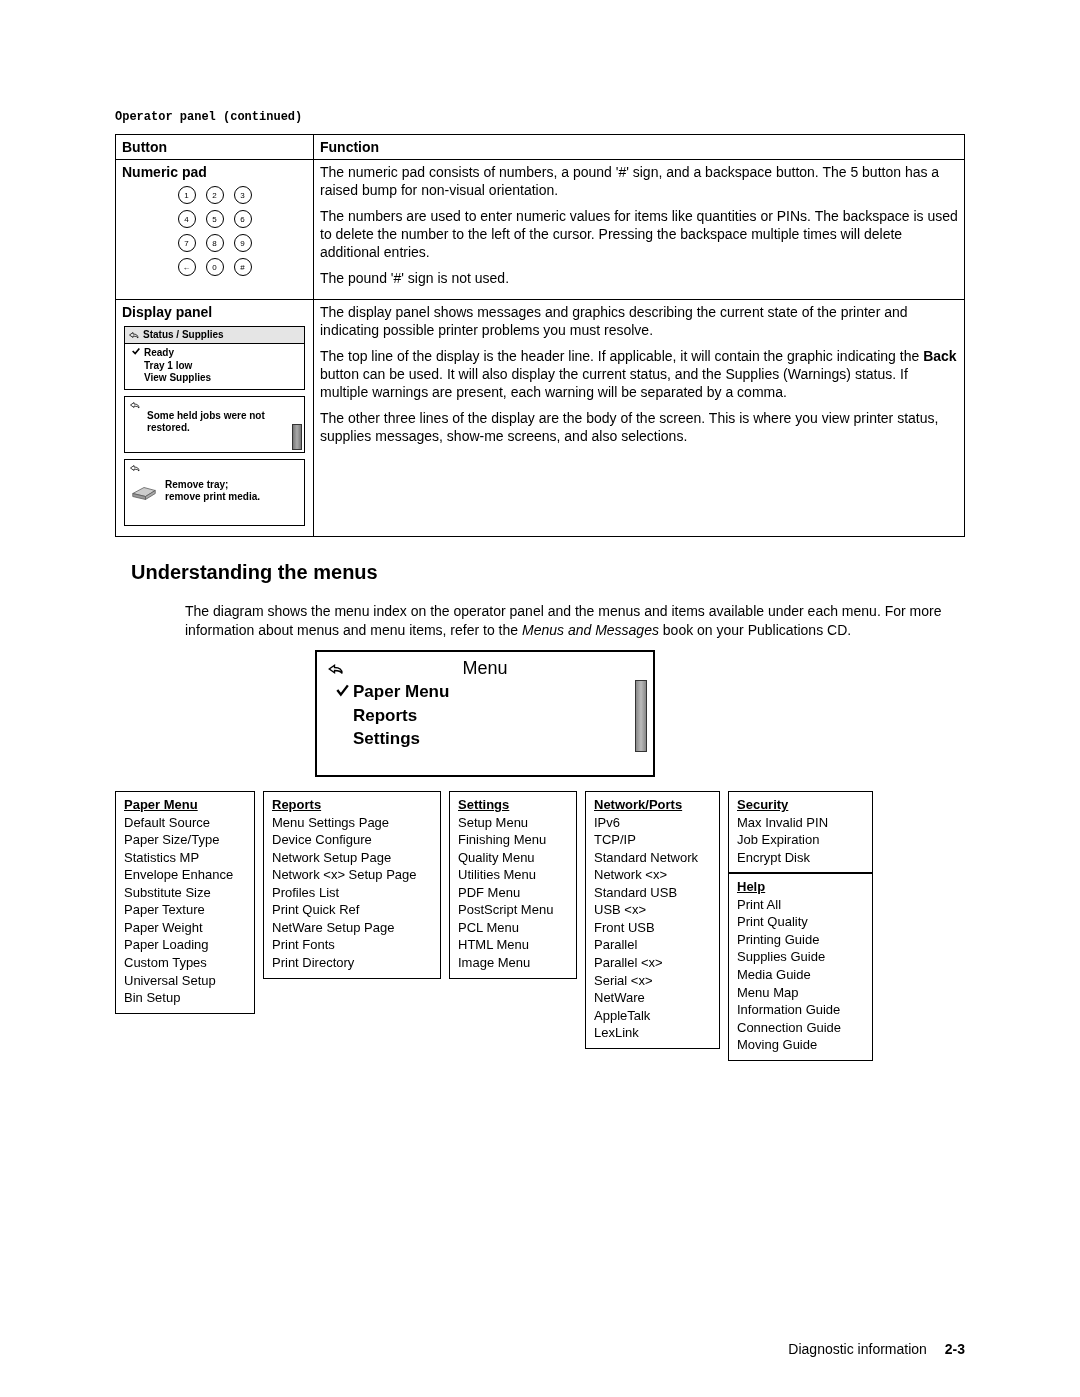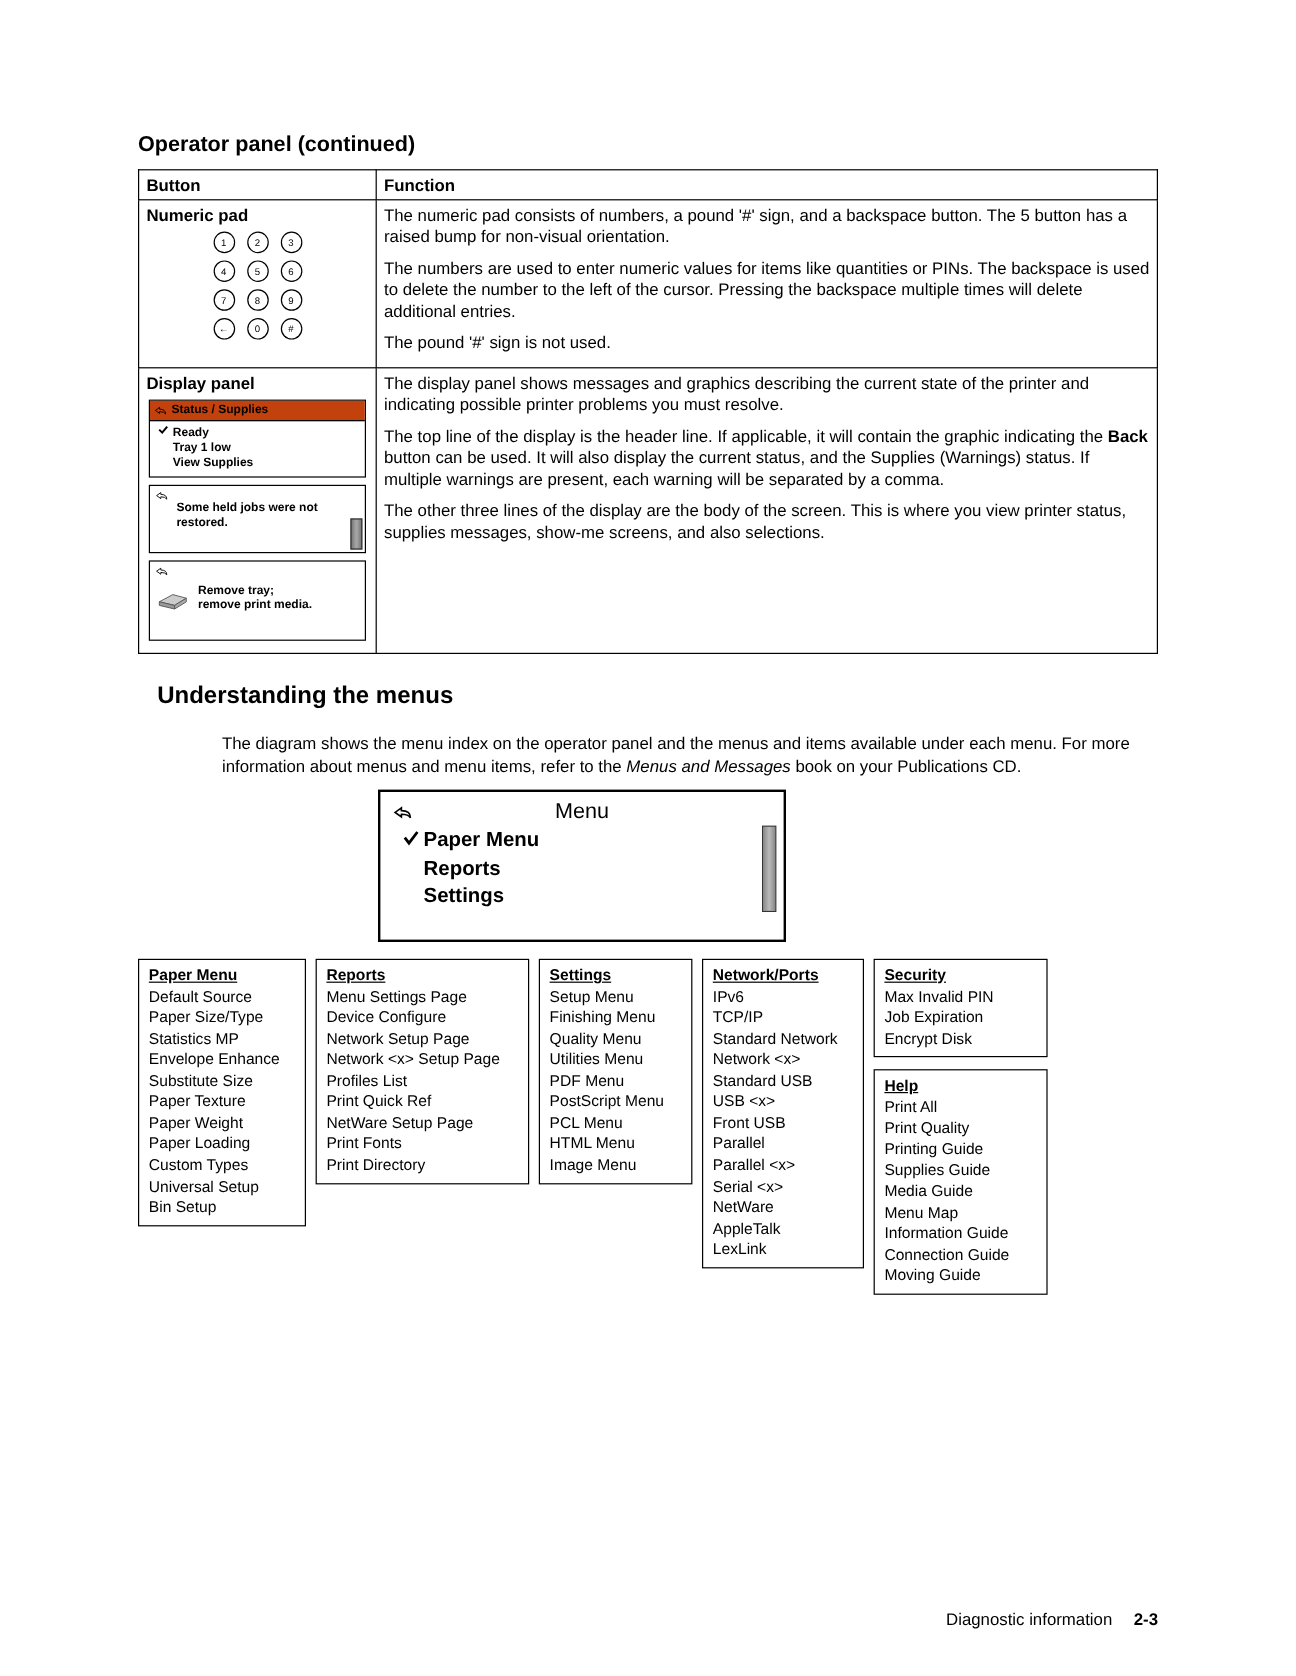--- a/index.html
+++ b/index.html
@@ -12,22 +12,23 @@
   }
   .page {
     width: 1080px;
     height: 1397px;
     box-sizing: border-box;
     padding: 110px 115px 40px 115px;
     position: relative;
   }
   .section-title {
     font-weight: bold;
-    font-size: 18px;
+    font-size: 12px;
     margin-bottom: 10px;
+    font-family: Liberation Mono, monospace;
   }
   table.op {
     border-collapse: collapse;
     width: 100%;
   }
   table.op th, table.op td {
     border: 1px solid #000;
     vertical-align: top;
     text-align: left;
     padding: 4px 6px;
@@ -64,21 +65,21 @@
   .disp-block {
     border: 1px solid #000;
     margin: 6px 2px;
     padding: 3px 4px 4px 4px;
     font-size: 10px;
     line-height: 1.25;
     position: relative;
     min-height: 48px;
   }
   .disp-header {
-    background: #c2410c;
+    background: #e5e5e5;
     border-bottom: 1px solid #000;
     display: flex;
     align-items: center;
     font-weight: bold;
     height: 14px;
     padding: 1px 2px;
     margin: -3px -4px 2px -4px;
   }
   .disp-header .disp-icon {
     width: 14px;
@@ -172,21 +173,20 @@
     line-height: 1.35;
     box-sizing: border-box;
   }
   .mcol .mtitle {
     font-weight: bold;
     text-decoration: underline;
   }
   .col-right {
     display: flex;
     flex-direction: column;
-    gap: 10px;
   }
   .footer {
     position: absolute;
     bottom: 40px;
     right: 115px;
     font-size: 14px;
   }
   .footer .pg {
     font-weight: bold;
     margin-left: 14px;

